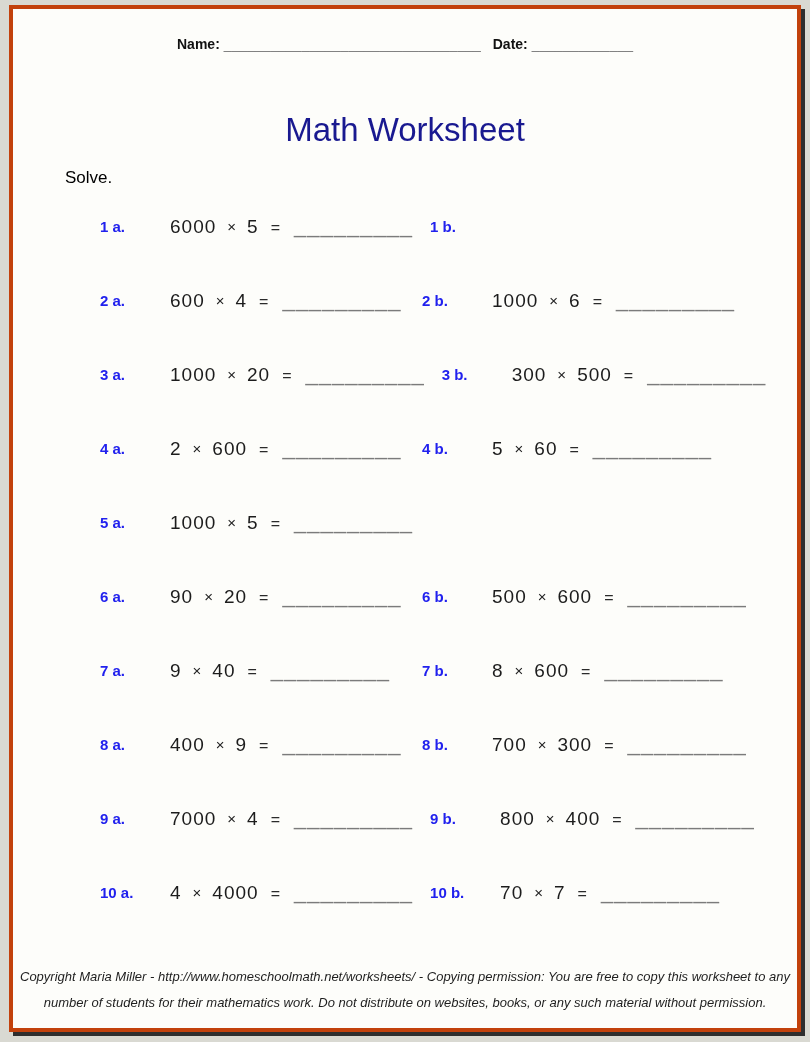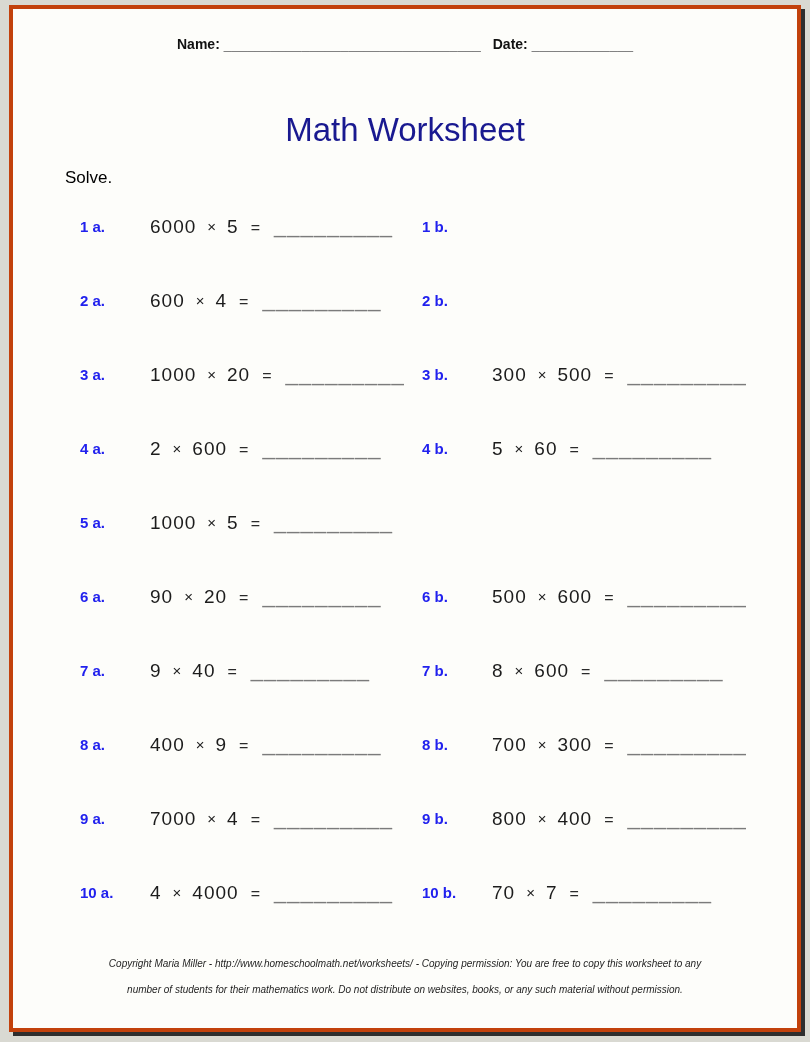--- a/index.html
+++ b/index.html
@@ -38,41 +38,41 @@
   .solve {
     margin-top: 16px;
     margin-left: 52px;
     font-size: 17px;
     line-height: 22px;
     color: #000000;
   }
   .rows { margin-top: 0; }
   .row { display: flex; height: 74px; align-items: center; }
   .cell { flex: 0 0 50%; display: flex; align-items: center; white-space: nowrap; }
-  .cell-a { padding-left: 67px; }
+  .cell-a { padding-left: 87px; }
   .cell-b { padding-left: 17px; }
   .plabel {
     width: 70px;
     font-size: 15px;
     font-weight: bold;
     color: #2121ee;
     flex: 0 0 70px;
   }
   .expr { font-size: 19px; color: #1c1c1c; }
   .num { letter-spacing: 1px; }
   .op { font-size: 15px; color: #222; margin: 0 11px; vertical-align: 1px; }
   .eq { font-size: 16px; color: #2a2a2a; margin: 0 14px 0 12px; }
   .blank { color: #7b7b7b; font-size: 22px; letter-spacing: 1px; }
   .footer {
     position: absolute;
-    left: 0; bottom: 25px;
+    left: 0; bottom: 12px;
     width: 100%;
     text-align: center;
     font-style: italic;
-    font-size: 10px;
+    font-size: 13px;
     line-height: 26px;
     color: #1e1e1e;
   }
 </style>
 </head>
 <body>
 
 <div class="page">
 
   <div class="header-row">
@@ -95,20 +95,21 @@
       </div>
     </div>
 
     <div class="row">
       <div class="cell cell-a">
         <span class="plabel">2 a.</span>
         <span class="expr"><span class="num">600</span><span class="op">×</span><span class="num">4</span><span class="eq">=</span><span class="blank">_________</span></span>
       </div>
       <div class="cell cell-b">
         <span class="plabel">2 b.</span>
+        <span class="expr"><span class="num">1000</span><span class="op">×</span><span class="num">6</span><span class="eq">=</span><span class="blank">_________</span></span>
       </div>
     </div>
 
     <div class="row">
       <div class="cell cell-a">
         <span class="plabel">3 a.</span>
         <span class="expr"><span class="num">1000</span><span class="op">×</span><span class="num">20</span><span class="eq">=</span><span class="blank">_________</span></span>
       </div>
       <div class="cell cell-b">
         <span class="plabel">3 b.</span>

